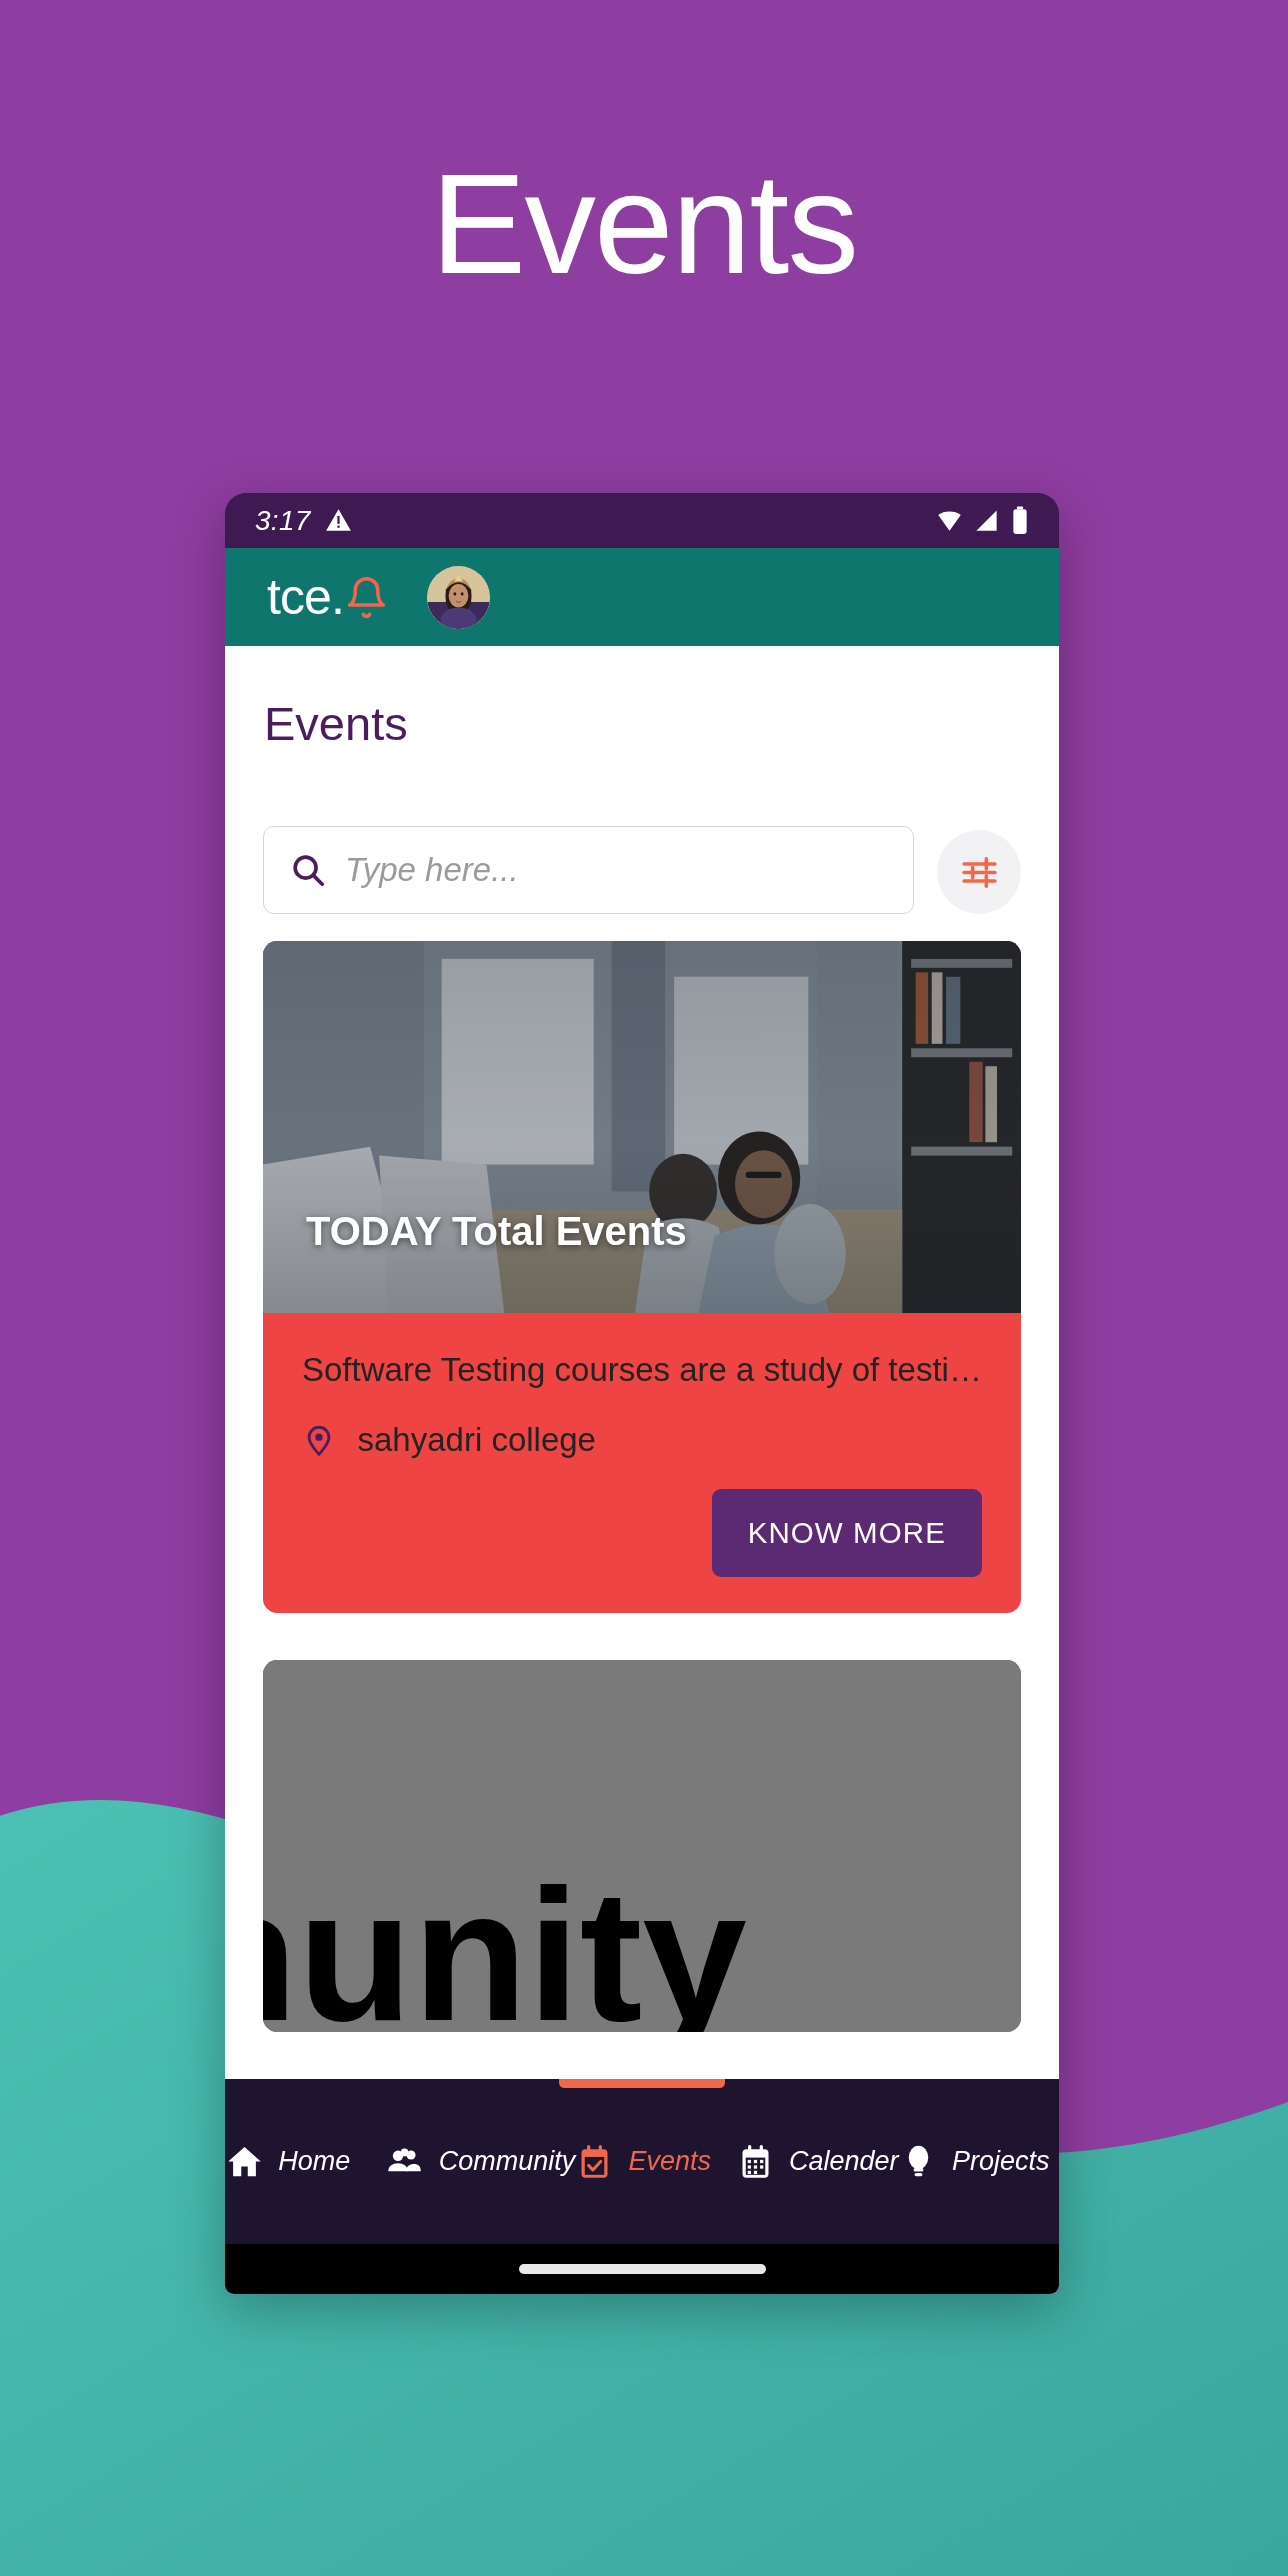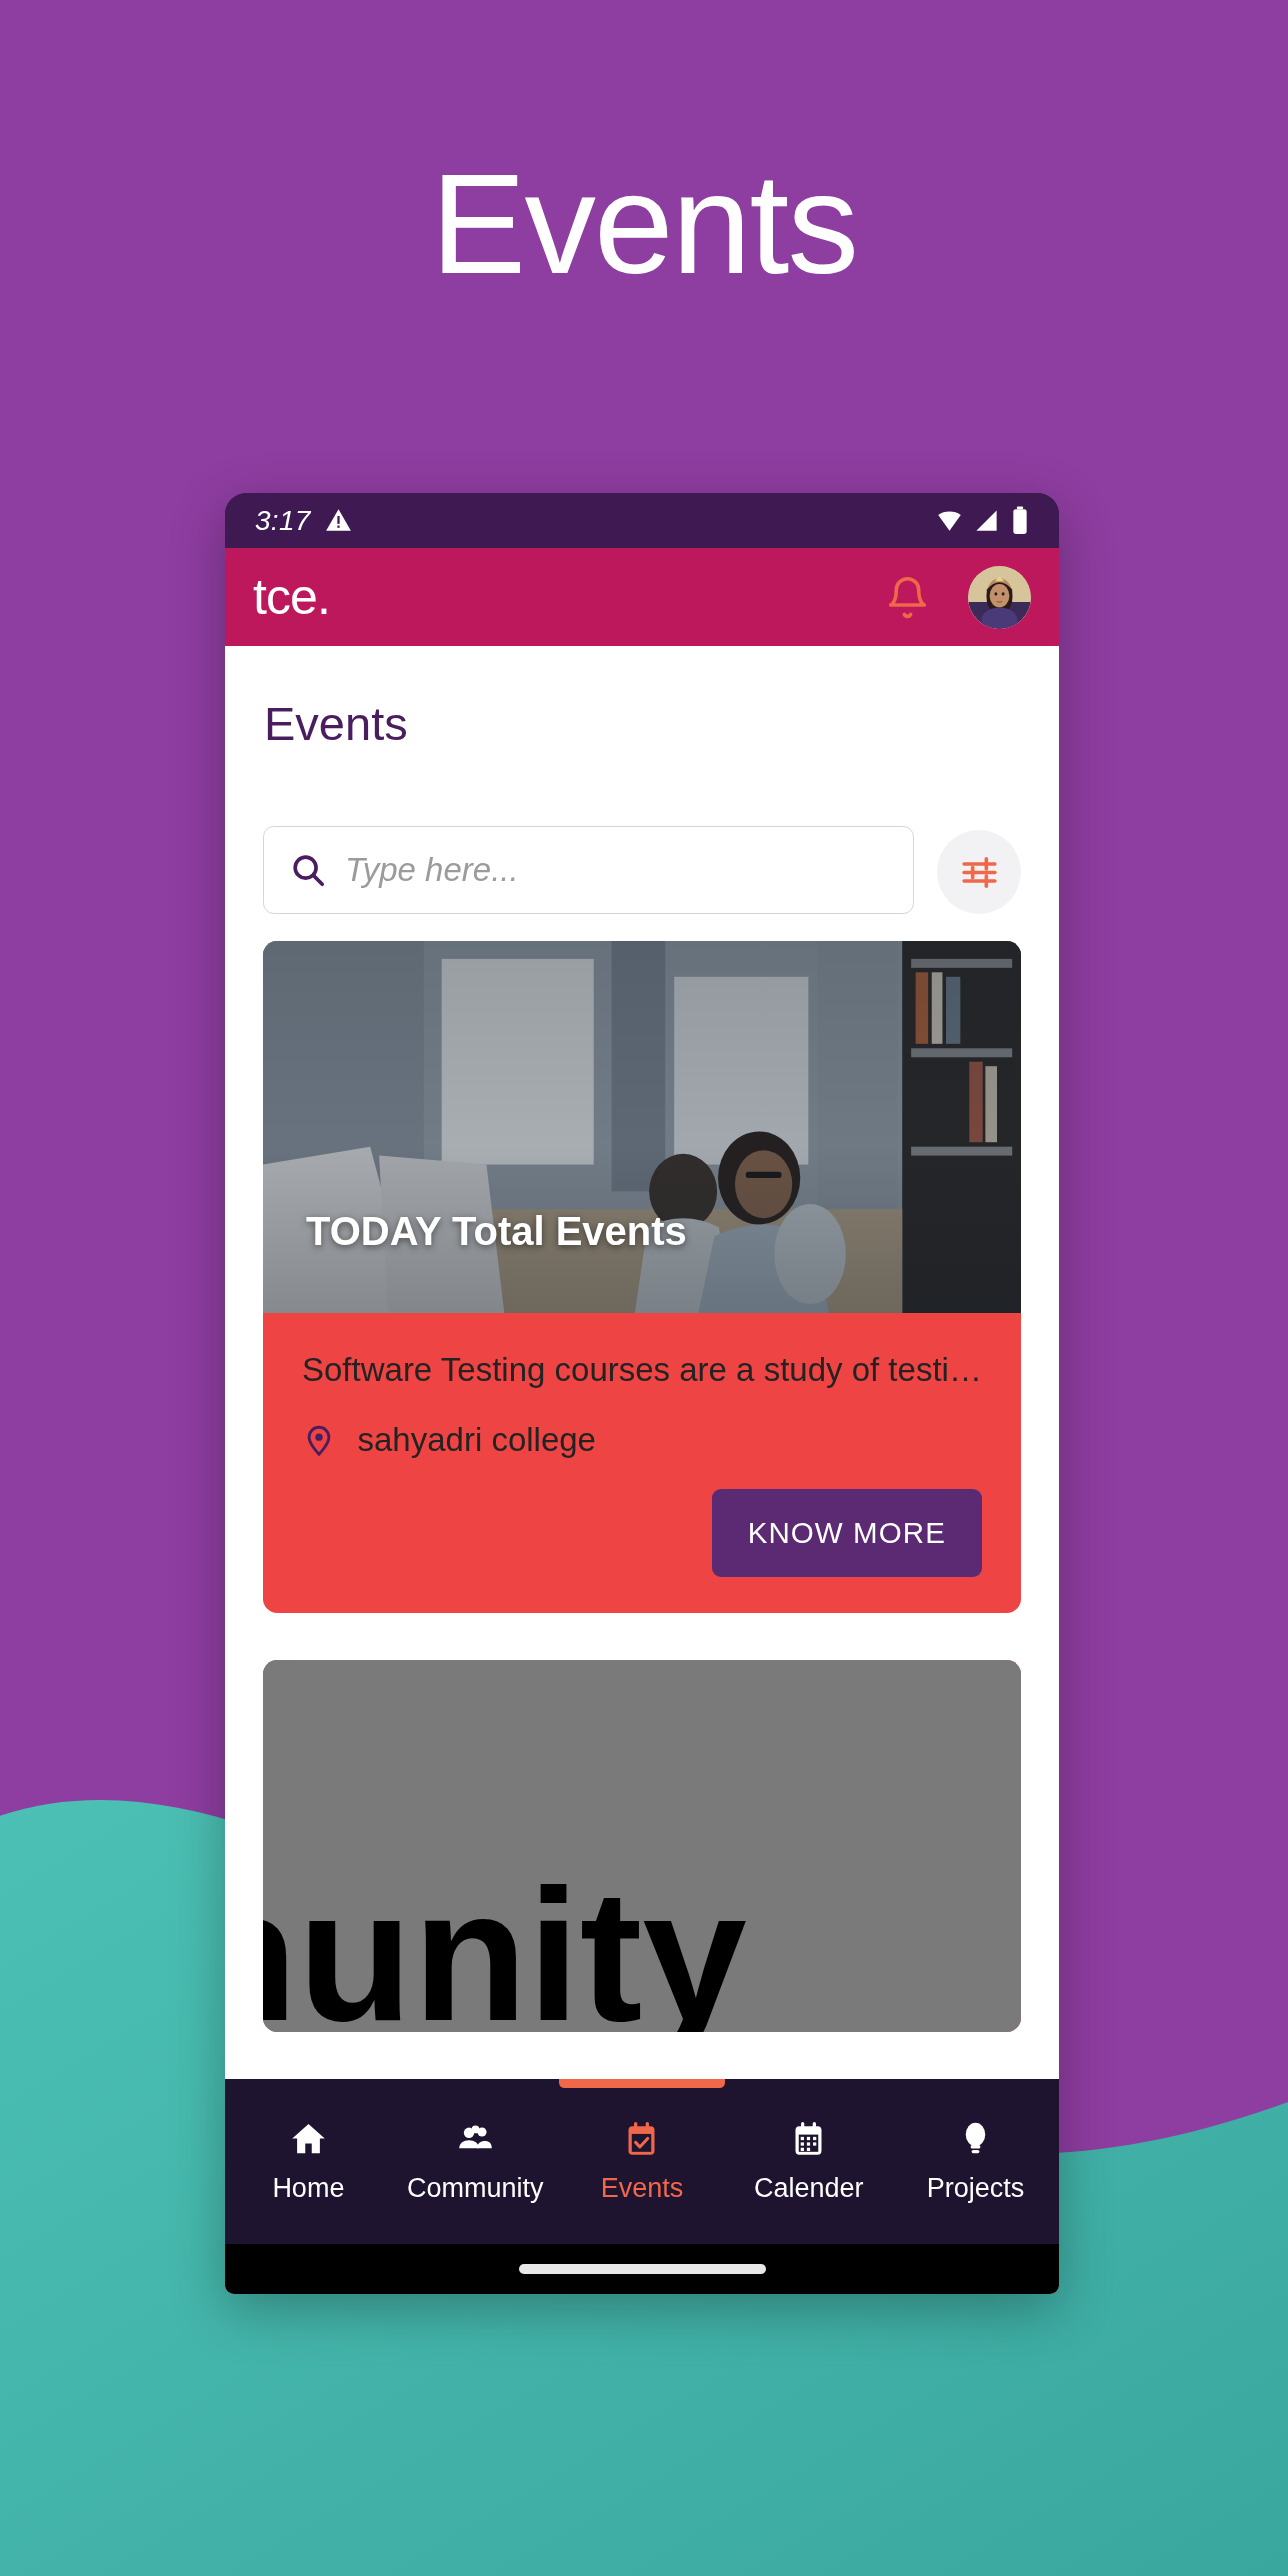--- a/index.html
+++ b/index.html
@@ -47,23 +47,23 @@
     display:flex; align-items:center; justify-content:space-between;
     padding:0 30px;
     color:#fff;
   }
   #status-left { display:flex; align-items:center; gap:14.3px; }
   #status-time { font-size:28px; letter-spacing:0.3px;font-style:italic; }
   #status-right { display:flex; align-items:center; gap:10.7px; }
 
   
   #app-bar {
-    height:98px; background:#be185d;
-    display:flex; align-items:center; justify-content:space-between;
-    padding:0 28px;
+    height:98px; background:#0f766e;
+    display:flex; align-items:center; 
+    padding:0 42px;
   }
   #brand-logo {
     color:#fff; font-size:50px; font-weight:300; letter-spacing:-0.9px;
     line-height:1;
   }
   #appbar-actions { display:flex; align-items:center; gap:38px; }
   #avatar {
     width:63px; height:63px; border-radius:50%;
     overflow:hidden; flex:none;
     background:#c8b48a;
@@ -184,23 +184,24 @@
   }
   #nav-indicator {
     position:absolute; top:0; left:50%; transform:translateX(-50%);
     width:166px; height:9px; border-radius:0 0 5.4px 5.4px;
     background:#f0674a;
   }
   #nav-items {
     display:flex; height:100%; align-items:center;
   }
   .nav-item {
-    flex:1; display:flex; flex-direction:column;
+    flex:1; display:flex; flex-direction:row;
     align-items:center; gap:14.3px;
     color:#ffffff;
+    font-style:italic;
   }
   .nav-item .nav-label { font-size:27px; }
   .nav-item.active { color:#f0674a; }
 
   
   #home-bar-area {
     position:absolute; left:0; bottom:0; width:100%; height:50px;
     background:#000;
     display:flex; align-items:center; justify-content:center;
   }

